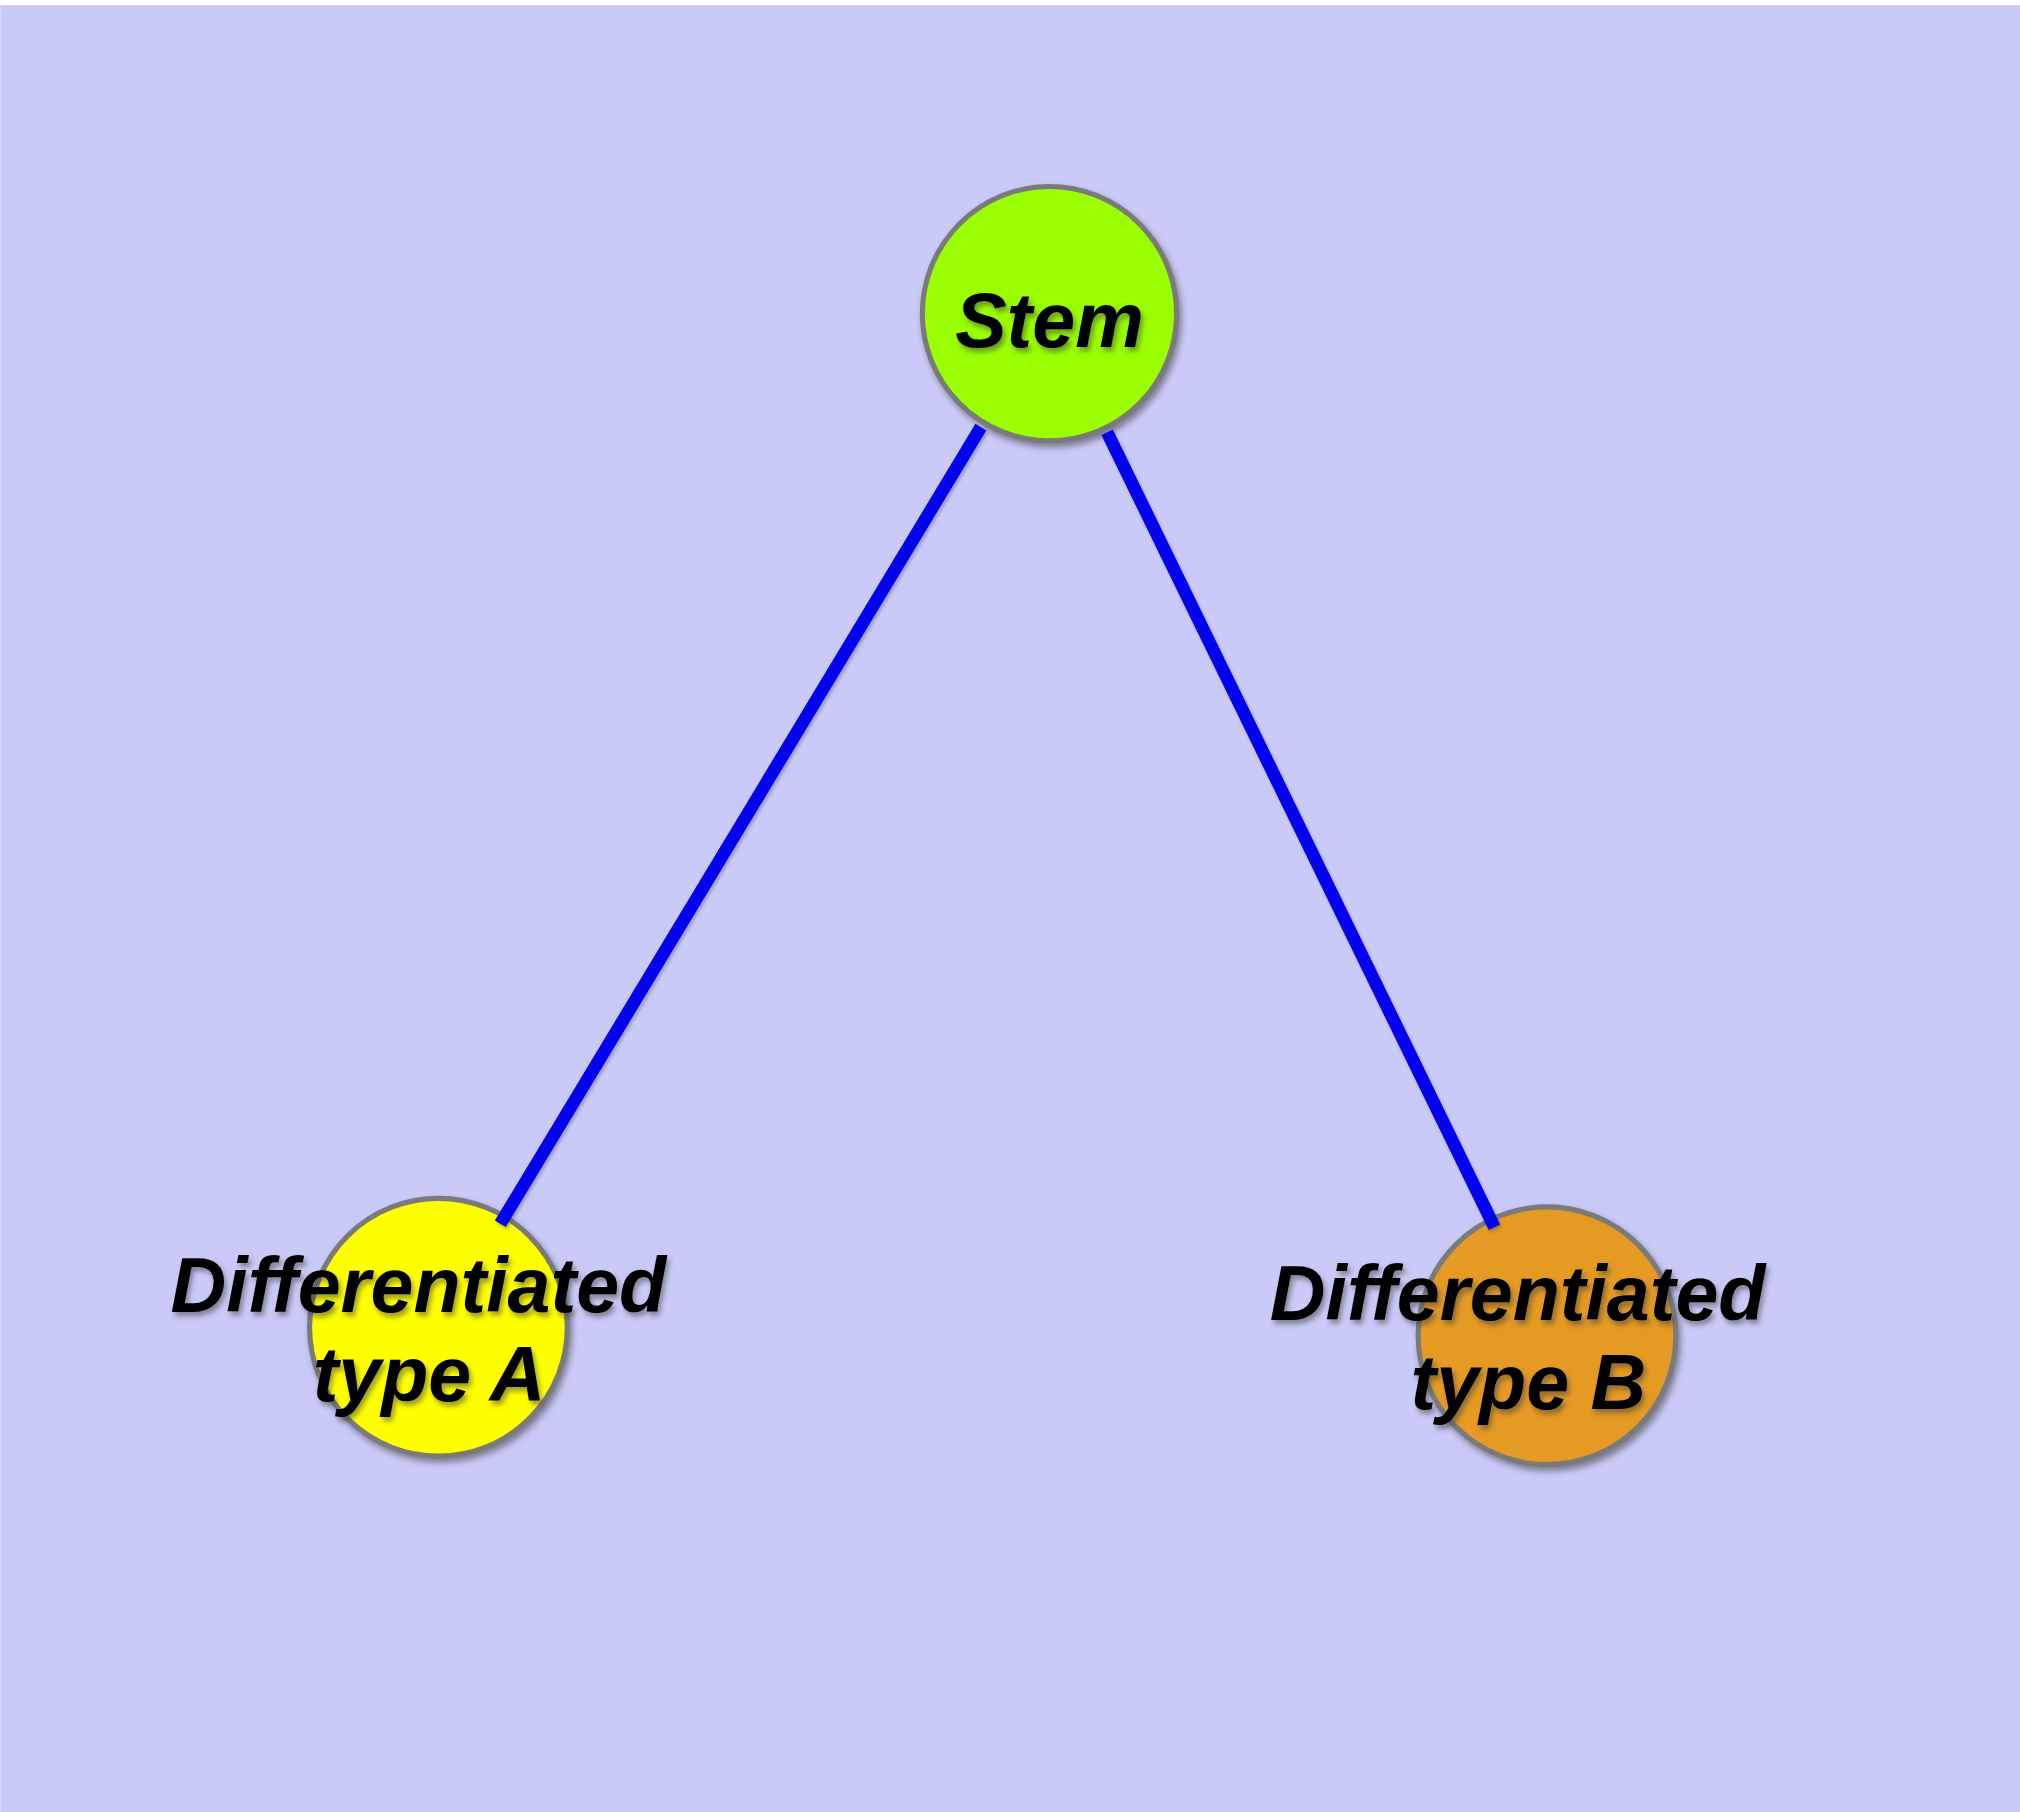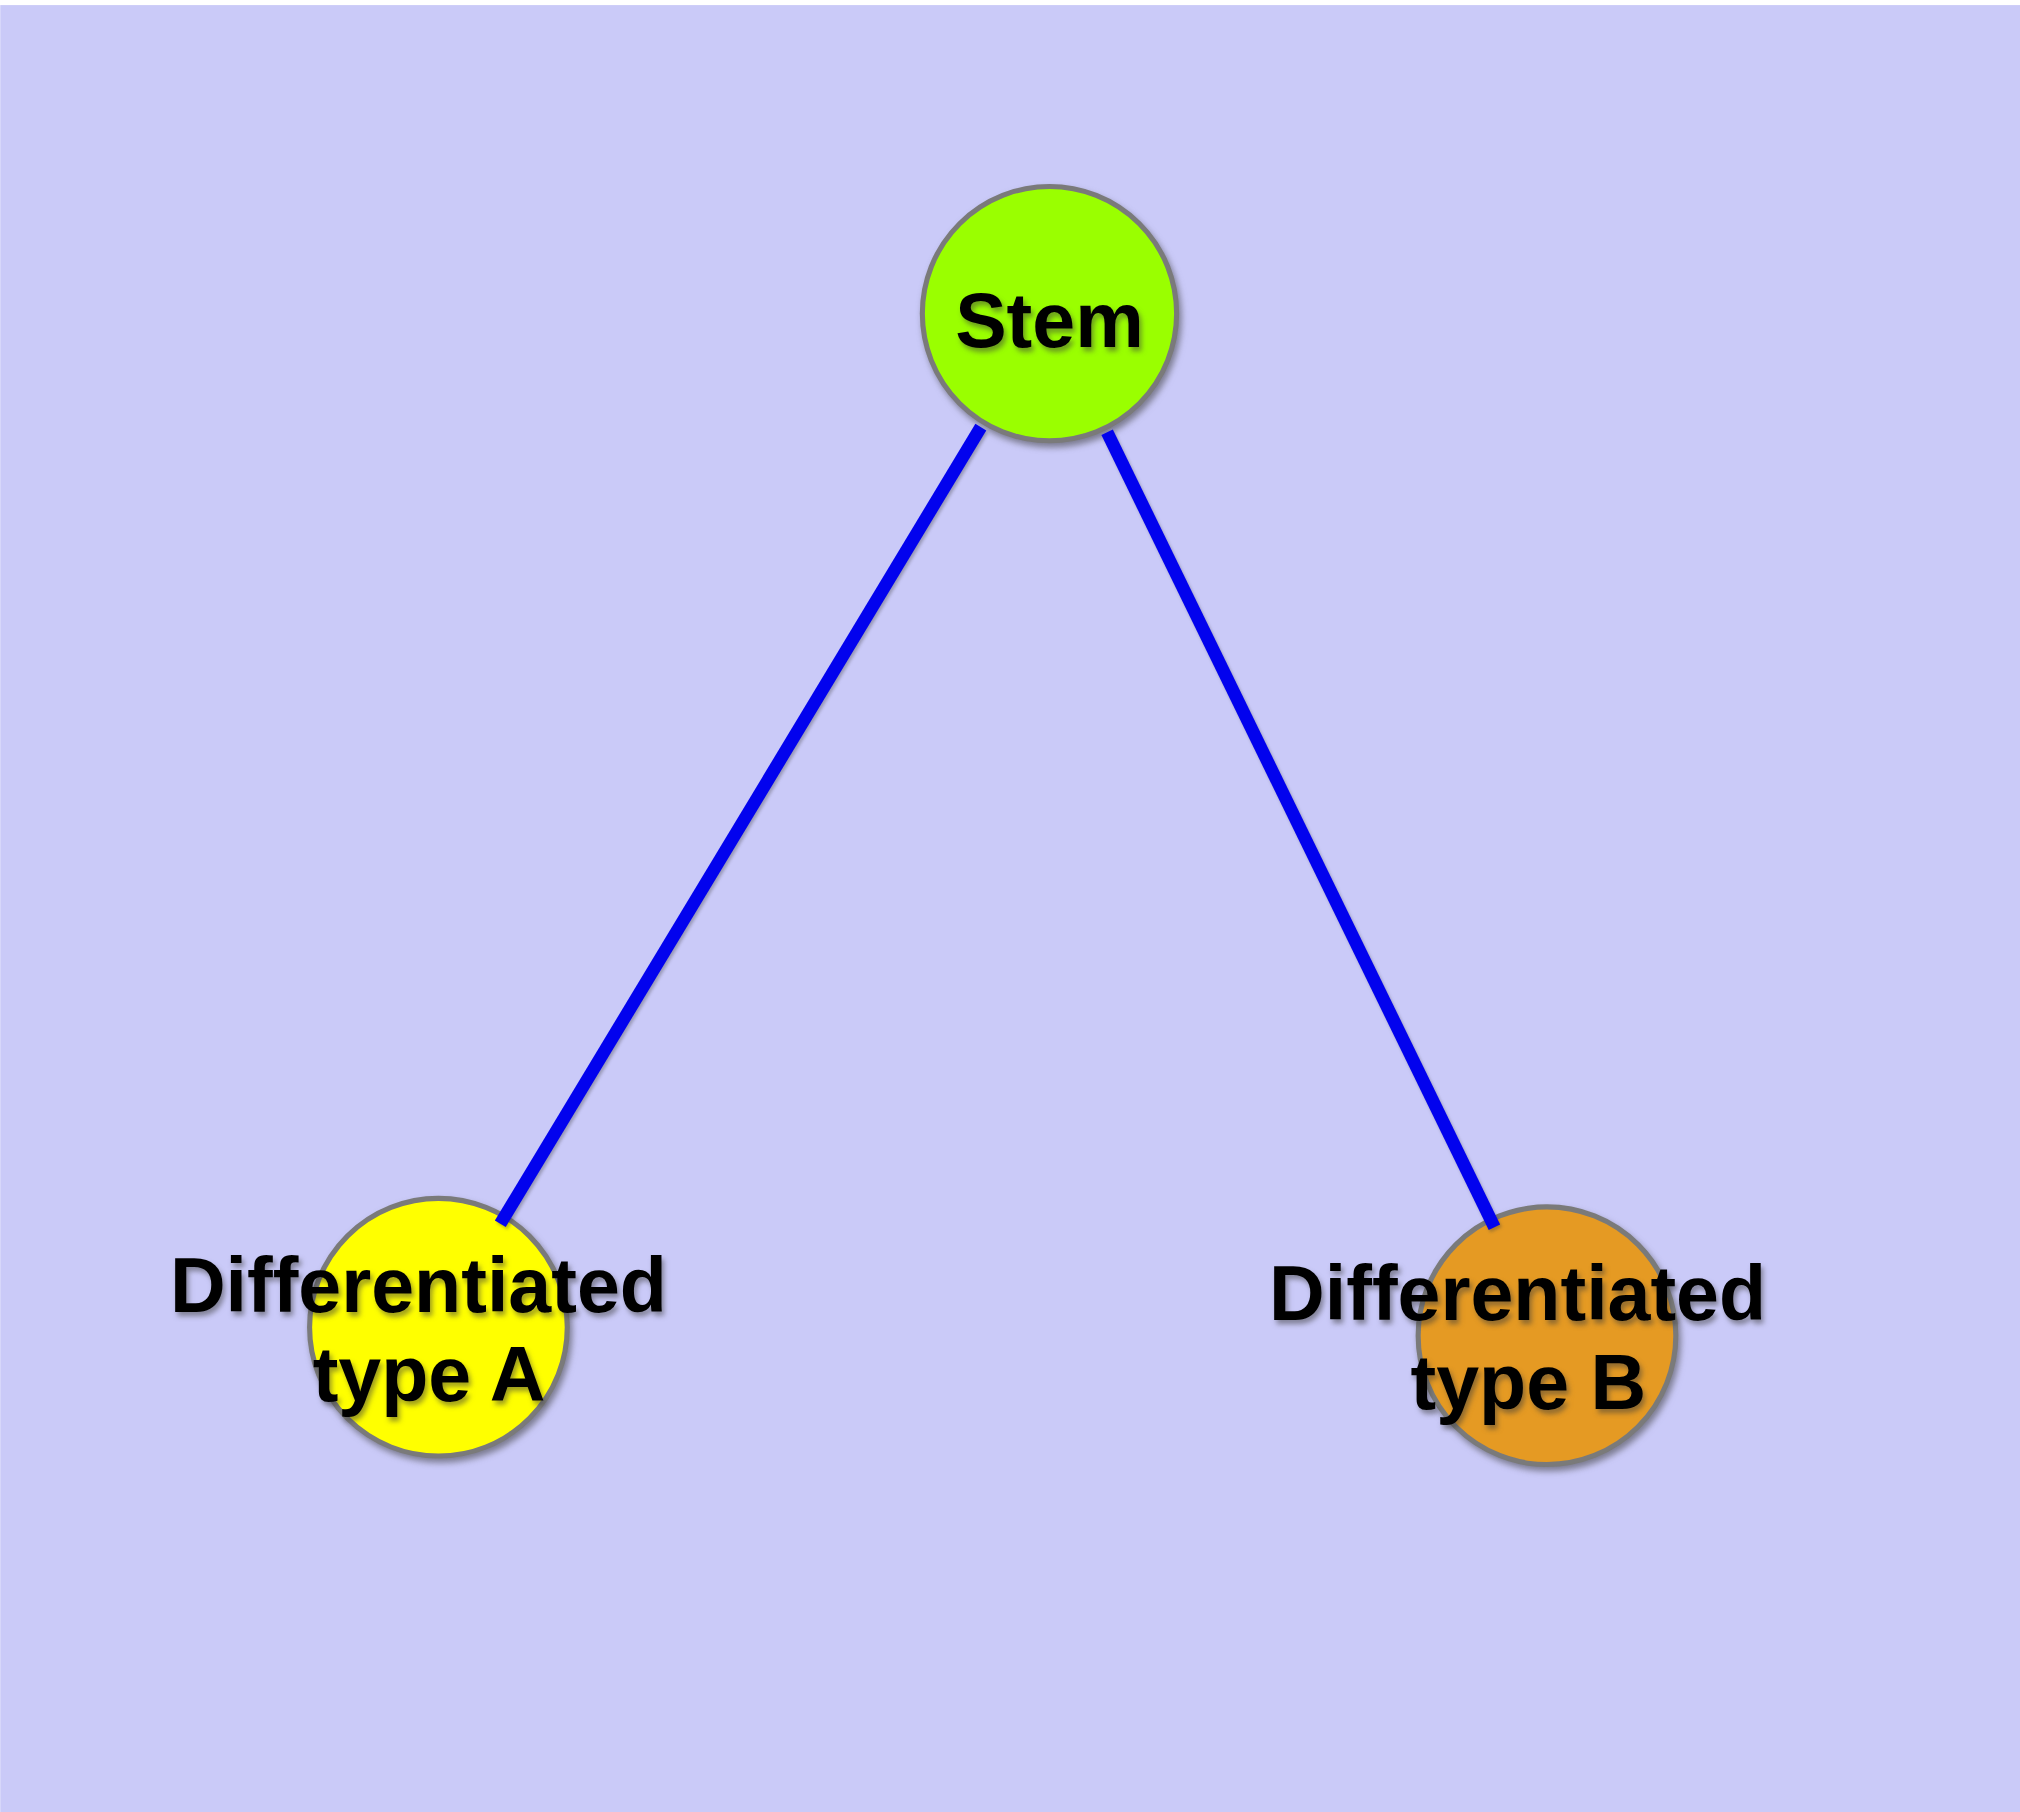--- a/index.html
+++ b/index.html
@@ -7,20 +7,21 @@
     padding: 0;
     background: #ffffff;
     width: 2021px;
     height: 1812px;
     overflow: hidden;
   }
   .diagram-page {
     position: relative;
     width: 2021px;
     height: 1812px;
+    font-style: italic;
   }
   svg.graph {
     display: block;
     width: 2021px;
     height: 1812px;
   }
   circle.node {
     filter: drop-shadow(3px 5px 4px rgba(60, 60, 60, 0.55));
   }
   line.edge {

